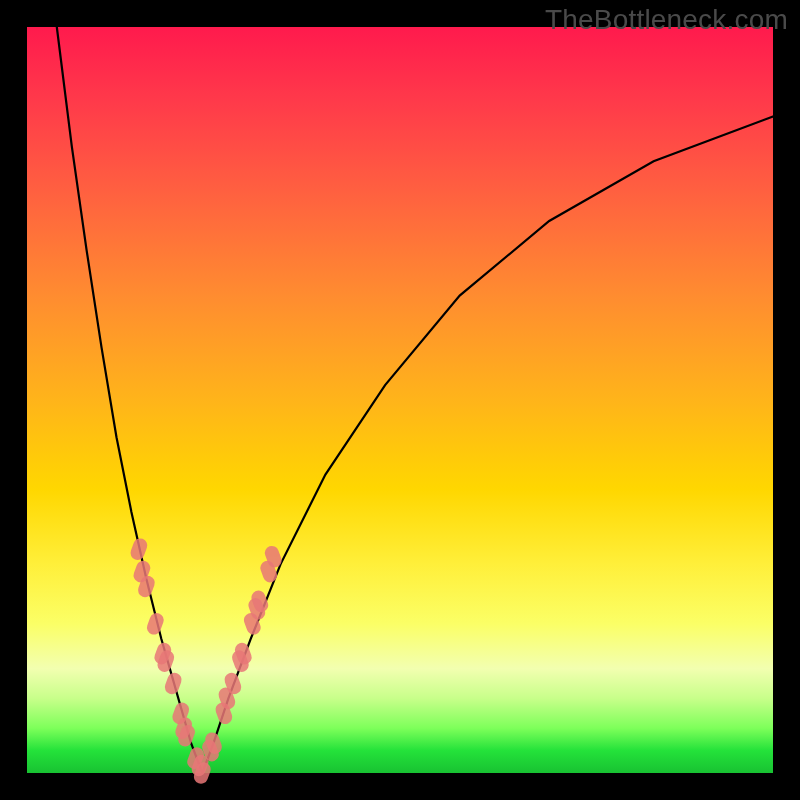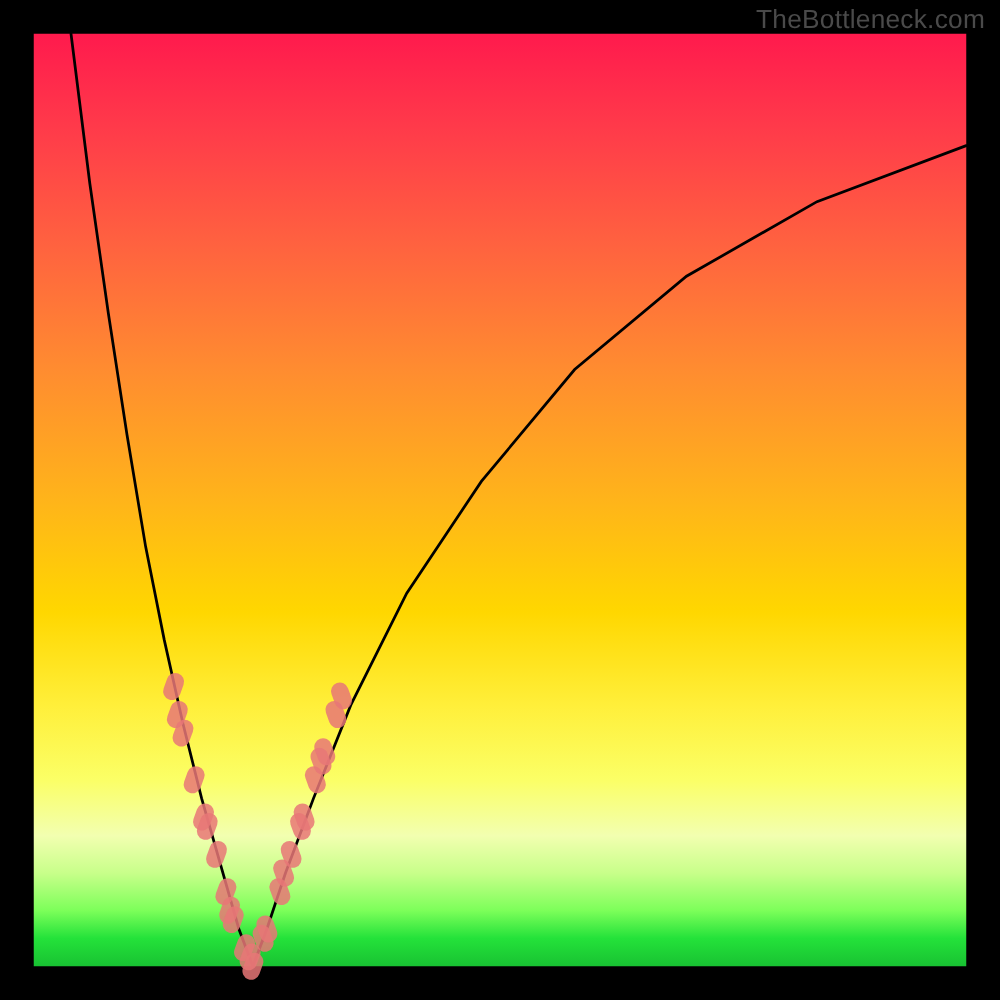--- a/index.html
+++ b/index.html
@@ -39,21 +39,21 @@
       #7dff5a 94%,
       #24e23a 97%,
       #18c232 100%
     );
   }
   .watermark {
     position: absolute;
     top: 4px;
     right: 12px;
     color: #4a4a4a;
-    font-size: 21px;
+    font-size: 28px;
     font-weight: 500;
     letter-spacing: 0.2px;
     z-index: 10;
     user-select: none;
   }
   svg.curves {
     position: absolute;
     left: 0; top: 0;
     width: 746px;
     height: 746px;

